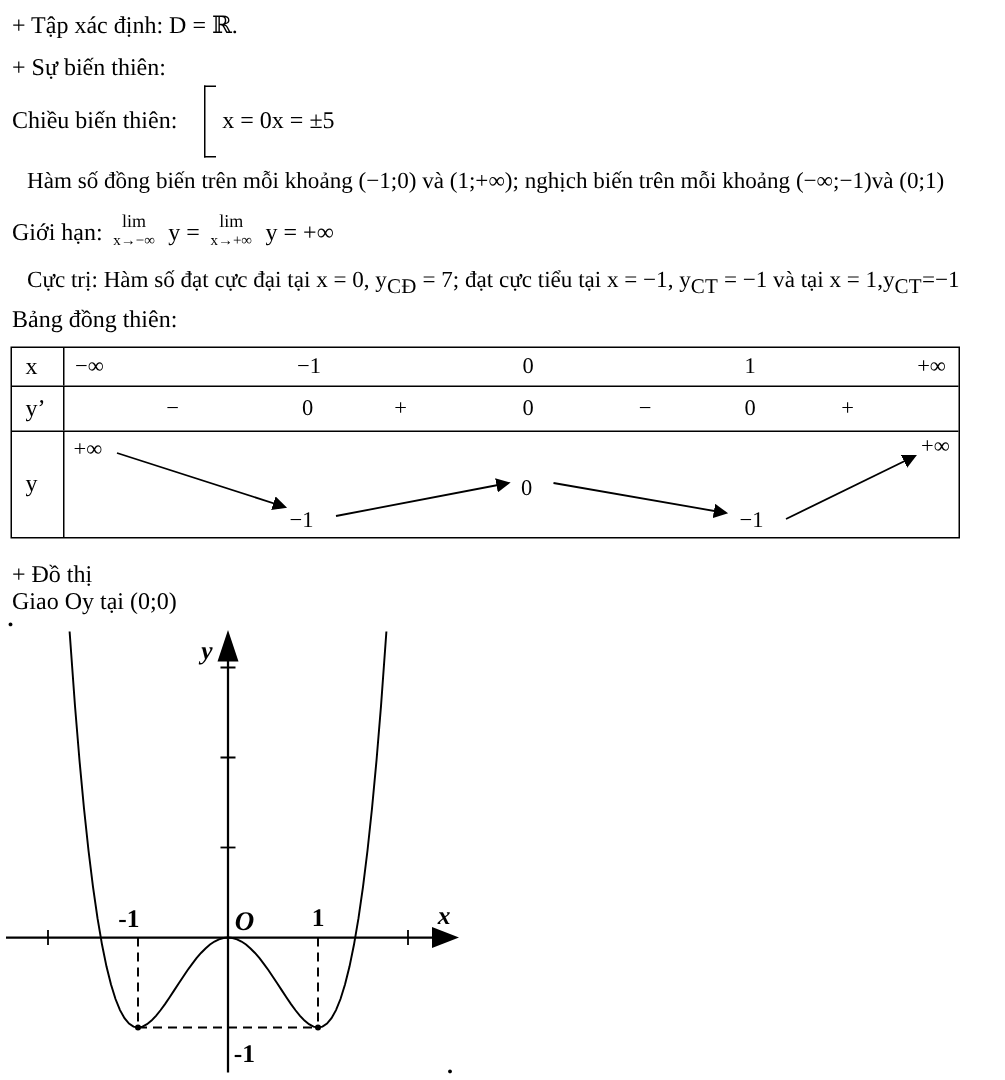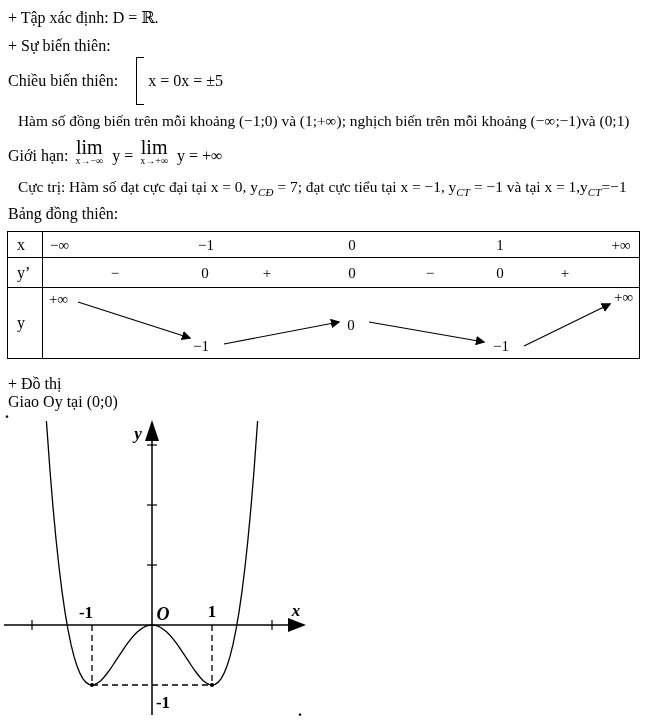--- a/index.html
+++ b/index.html
@@ -3,32 +3,32 @@
 <meta charset="utf-8">
 <style>
   html,body{margin:0;padding:0;background:#fff;}
   .page{
     position:relative;width:670px;height:720px;background:#ffffff;
     font-family:"Liberation Serif","DejaVu Serif",serif;color:#000;overflow:hidden;
   }
   .line{position:absolute;left:8px;white-space:nowrap;font-size:16px;line-height:20px;}
   .tight{font-size:15.4px;margin-left:10px;}
   sup{font-size:11px;vertical-align:super;line-height:0;}
-  sub.sc{font-size:11px;vertical-align:sub;line-height:0;letter-spacing:.2px;font-style:italic;}
+  sub.sc{font-size:14px;vertical-align:sub;line-height:0;letter-spacing:.2px;}
   
   .mathline{display:flex;align-items:center;height:48px;}
   .mathline .gap{display:inline-block;width:10px;}
   .cases{display:inline-flex;align-items:center;margin-left:8px;}
   .bracket{width:7px;height:46px;border-left:1.6px solid #000;border-top:1.6px solid #000;border-bottom:1.6px solid #000;}
   .casestack{display:inline-flex;flex-direction:row;margin-left:4px;}
   .casestack span{line-height:22px;font-size:16px;}
   
   .limline{display:flex;align-items:flex-end;}
   .limstack{display:inline-flex;flex-direction:column;align-items:center;margin:0 7px;}
-  .limstack .top{font-size:20px;line-height:17px;}
+  .limstack .top{font-size:12px;line-height:17px;}
   .limstack .subu{font-size:10px;line-height:10px;}
   .limafter{margin-left:2px;}
   
   .bbt{position:absolute;left:7px;top:231px;width:633px;border:1.5px solid #000;box-sizing:border-box;background:#fff;}
   .bbt-row{display:flex;border-bottom:1px solid #000;}
   .bbt-row:last-child{border-bottom:none;}
   .bbt-head{width:35px;border-right:1px solid #000;box-sizing:border-box;padding-left:9px;font-size:16px;display:flex;align-items:center;}
   .bbt-cell{position:relative;flex:1;}
   .r1{height:25px;} .r2{height:29px;} .r3{height:70px;}
   .bbt-cell span{position:absolute;font-size:15px;top:50%;transform:translate(-50%,-50%);}

